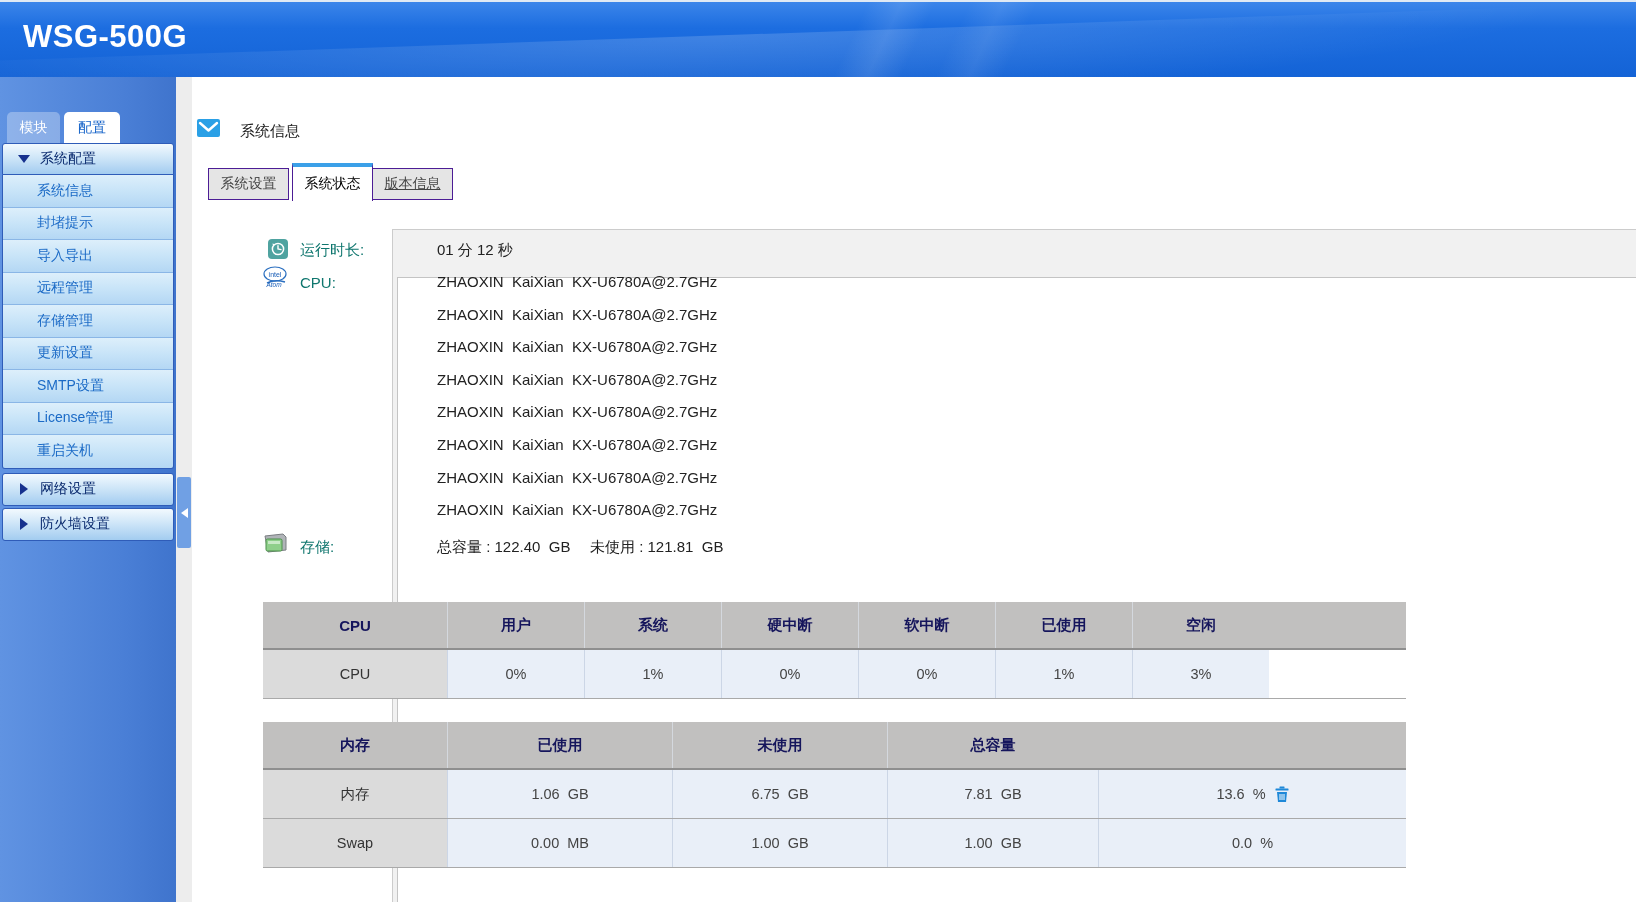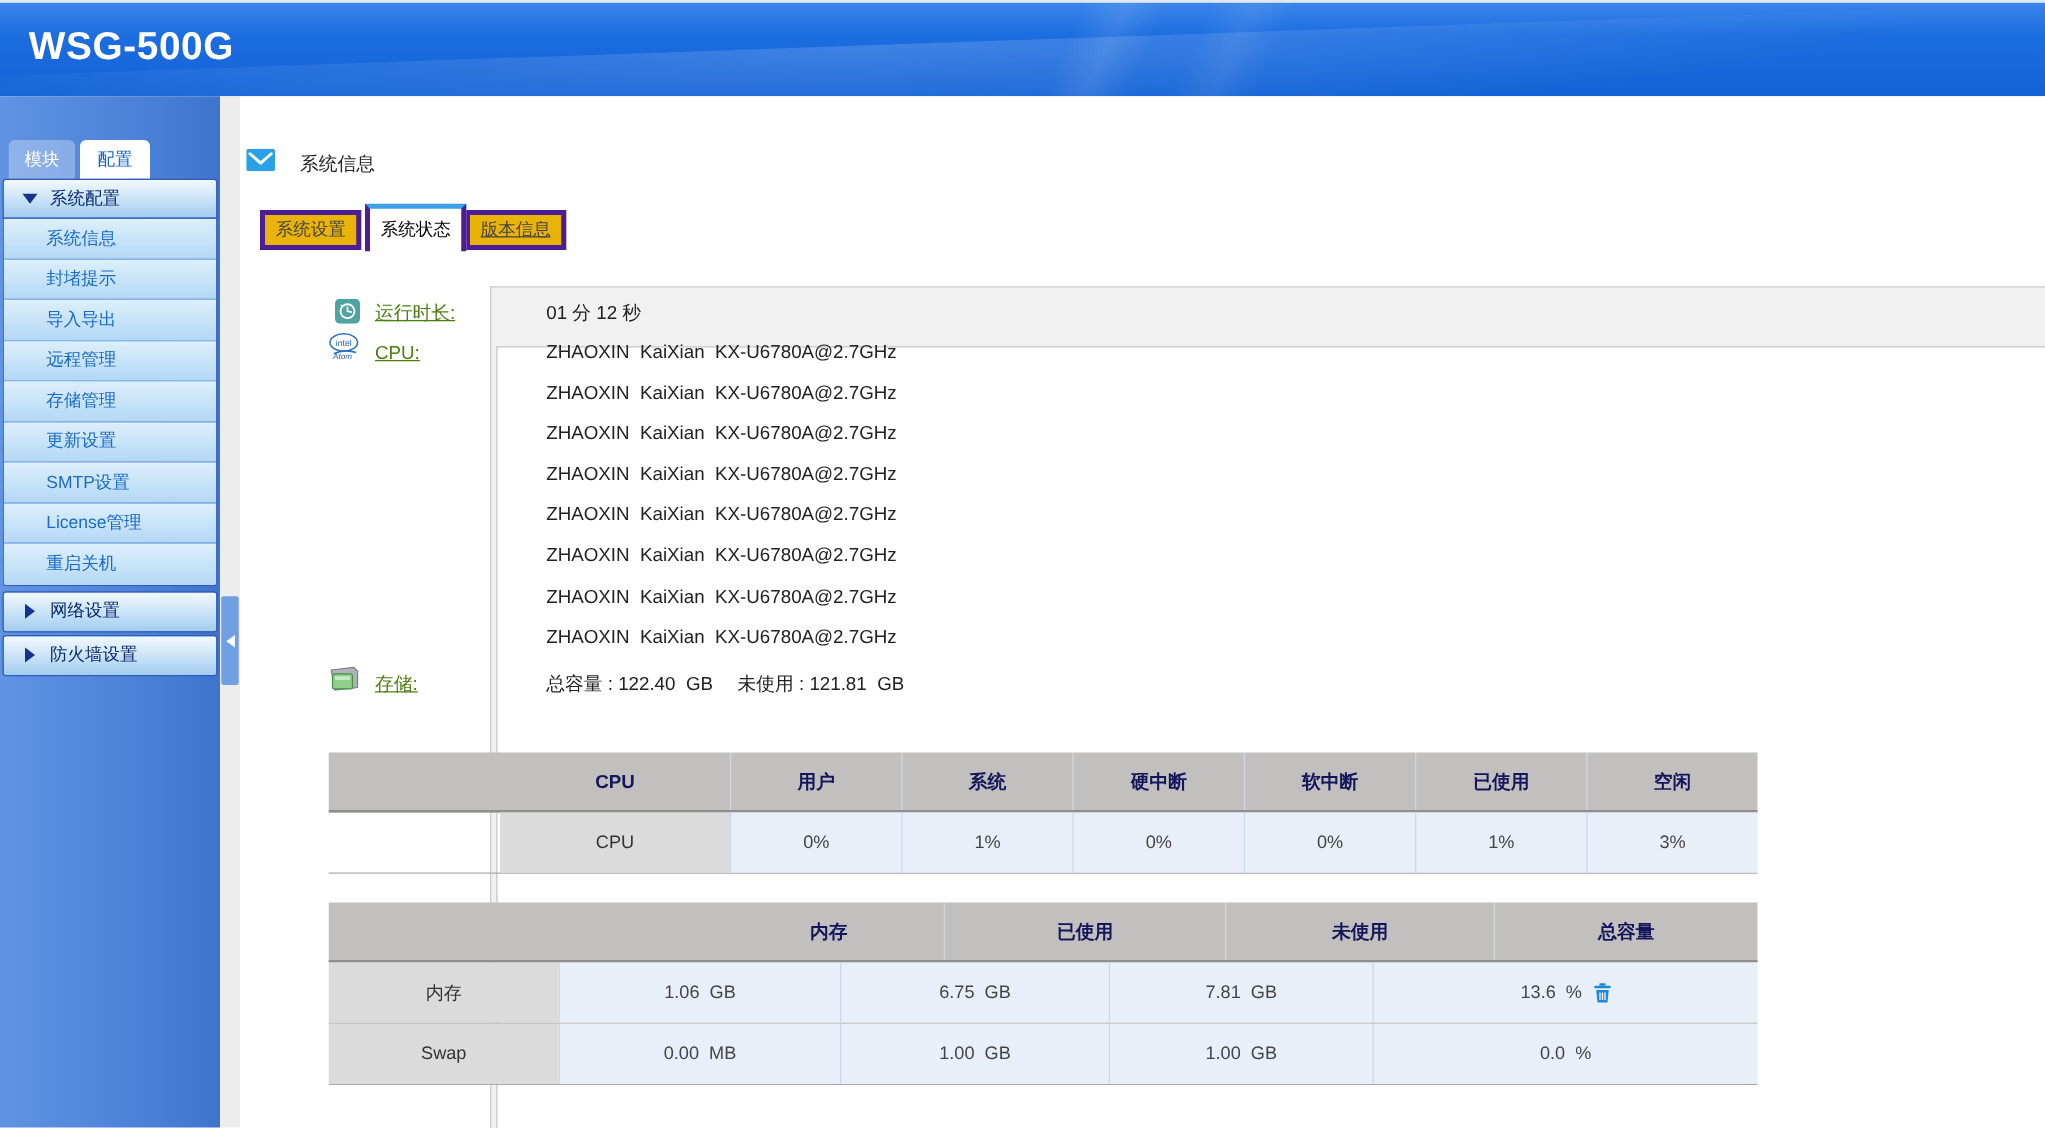--- a/index.html
+++ b/index.html
@@ -51,47 +51,47 @@
 
   
   #main { left:192px; top:77px; width:1444px; height:825px; background:#fff; }
   #page-header-icon { left:197px; top:119px; }
   #page-title { left:240px; top:122px; font-size:15px; color:#222; }
 
   #gray-wrap { left:200px; top:152px; width:1436px; height:750px; background:#f1f1f1;
     border:1px solid #cccccc; border-right:none; }
   #content-panel { left:205px; top:200px; width:1361px; height:702px; background:#fff;
     border:1px solid #c4c4c4; border-bottom:none; }
-  .ctab { position:absolute; height:32px; top:168px; width:81px; background:#eab308;
-    border:4px solid #4c1d95; font-size:14px; color:#444; display:flex; align-items:center;
+  .ctab { position:absolute; height:32px; top:168px; width:81px; background:#e5e5e5;
+    border:1px solid #4c1d95; font-size:14px; color:#444; display:flex; align-items:center;
     justify-content:center; cursor:pointer; z-index:3; }
   #ctab-1 { left:208px; }
   #ctab-2 { left:292px; top:163px; height:38px; background:#fff; border-bottom:none;
     border-top:4px solid #3ba0e8; color:#000000; z-index:4; }
   #ctab-3 { left:372px;text-decoration:underline; }
 
-  .info-label { font-size:15px; color:#4d7c0f; white-space:pre;text-decoration:underline; }
+  .info-label { font-size:15px; color:#0f766e; white-space:pre; }
   .info-value { font-size:15px; color:#222; white-space:pre; }
   #uptime-icon { left:268px; top:239px; }
   #uptime-label { left:300px; top:241px; }
   #uptime-value { left:437px; top:241px; }
   #cpu-icon { left:263px; top:266px; }
   #cpu-label { left:300px; top:274px; }
   #cpu-lines { left:437px; top:266px; }
   #cpu-lines div { height:32.6px; line-height:32.6px; font-size:15px; color:#222; white-space:pre; }
   #storage-icon { left:263px; top:533px; }
   #storage-label { left:300px; top:538px; }
   #storage-total { left:437px; top:538px; }
   #storage-free { left:590px; top:538px; }
 
   
   .tbl { position:absolute; left:263px; width:1143px; }
   #cpu-table { top:602px; }
   #mem-table { top:722px; }
-  .trow { display:flex; width:100%;justify-content:flex-end; }
+  .trow { display:flex; width:100%; }
   .trow.head { height:48px; background:#c1c0bf; border-bottom:2px solid #8f8f8f; }
   .trow.head .cell { color:#15155c; font-weight:bold; font-size:15px; border-left:1px solid #d4d8de; }
   .trow.data { height:49px; border-bottom:1px solid #a9a9a9; }
   .trow.data .cell { background:#e9eff8; color:#444; font-size:14.5px; border-left:1px solid #ccd6e6; white-space:pre; }
   .trow.data .cell.first { background:#dbdbdb; color:#333; }
   .cell { display:flex; align-items:center; justify-content:center; }
   .cell:first-child { border-left:none !important; }
   .cpu-c0 { width:184px; } .cpu-c { width:137px; }
   .mem-c0 { width:184px; } .mem-c1 { width:225px; } .mem-c2 { width:215px; }
   .mem-c3 { width:211px; } .mem-c4 { width:308px; }

